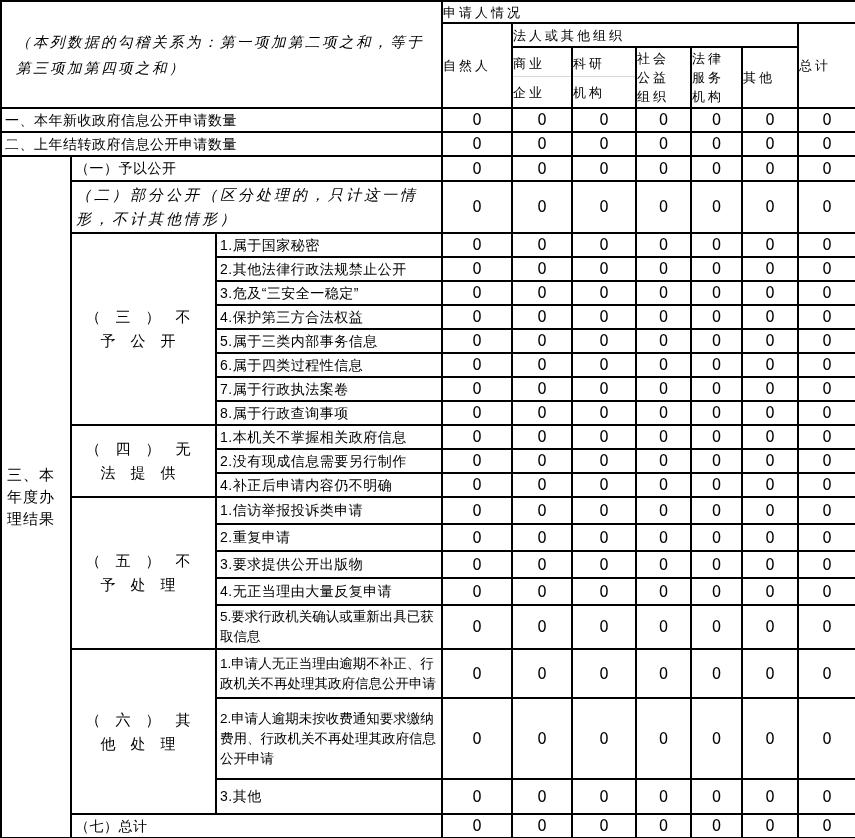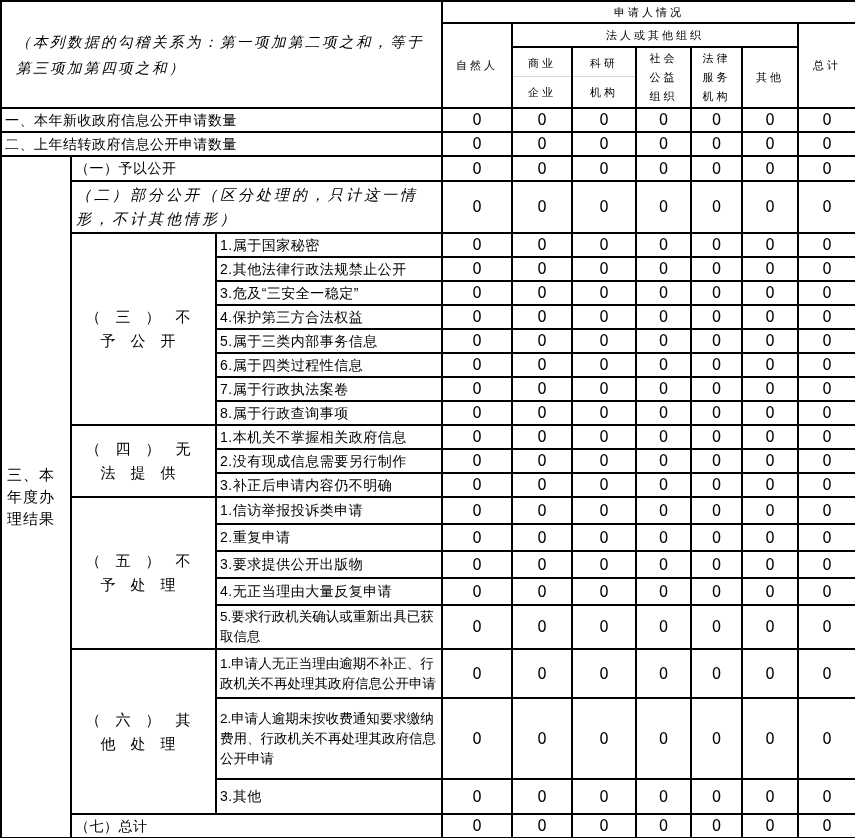--- a/index.html
+++ b/index.html
@@ -13,22 +13,21 @@
     background:#fff;
   }
   td{
     border:2px solid #000;
     vertical-align:middle;
     padding:0;
     overflow:hidden;
   }
   
   .hdr{
-    font-size:11px;
-    text-align:center;
+    font-size:13px;
     letter-spacing:3px;
     line-height:19px;
   }
   .hdr-ml{white-space:pre-line;margin-top:40px;}
   .hdr-split{
     background-image:linear-gradient(to bottom,
       transparent 0,
       transparent calc(50% - 1px),
       #d8d8d8 calc(50% - 1px),
       #d8d8d8 50%,
@@ -289,21 +288,21 @@
           <td class="lbl">2.没有现成信息需要另行制作</td>
           <td class="v">0</td>
           <td class="v">0</td>
           <td class="v">0</td>
           <td class="v">0</td>
           <td class="v">0</td>
           <td class="v">0</td>
           <td class="v">0</td>
         </tr>
   <tr class="rh-s">
-          <td class="lbl">3.补正后申请内容仍不明确</td>
+          <td class="lbl">4.补正后申请内容仍不明确</td>
           <td class="v">0</td>
           <td class="v">0</td>
           <td class="v">0</td>
           <td class="v">0</td>
           <td class="v">0</td>
           <td class="v">0</td>
           <td class="v">0</td>
         </tr>
   <tr class="rh-27">
     <td class="grp" rowspan="5">（五）不予处理</td>

